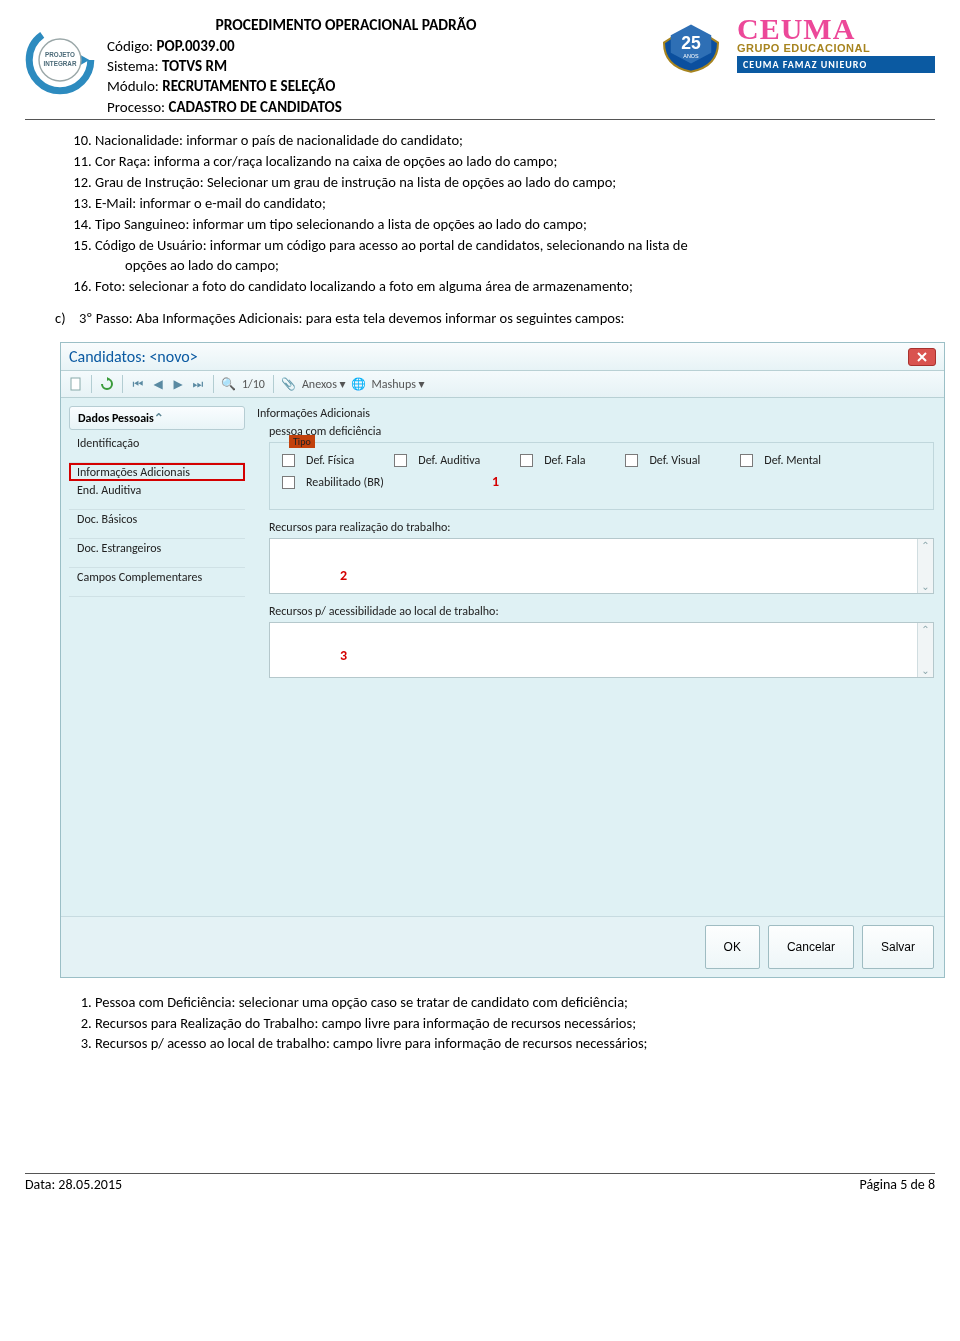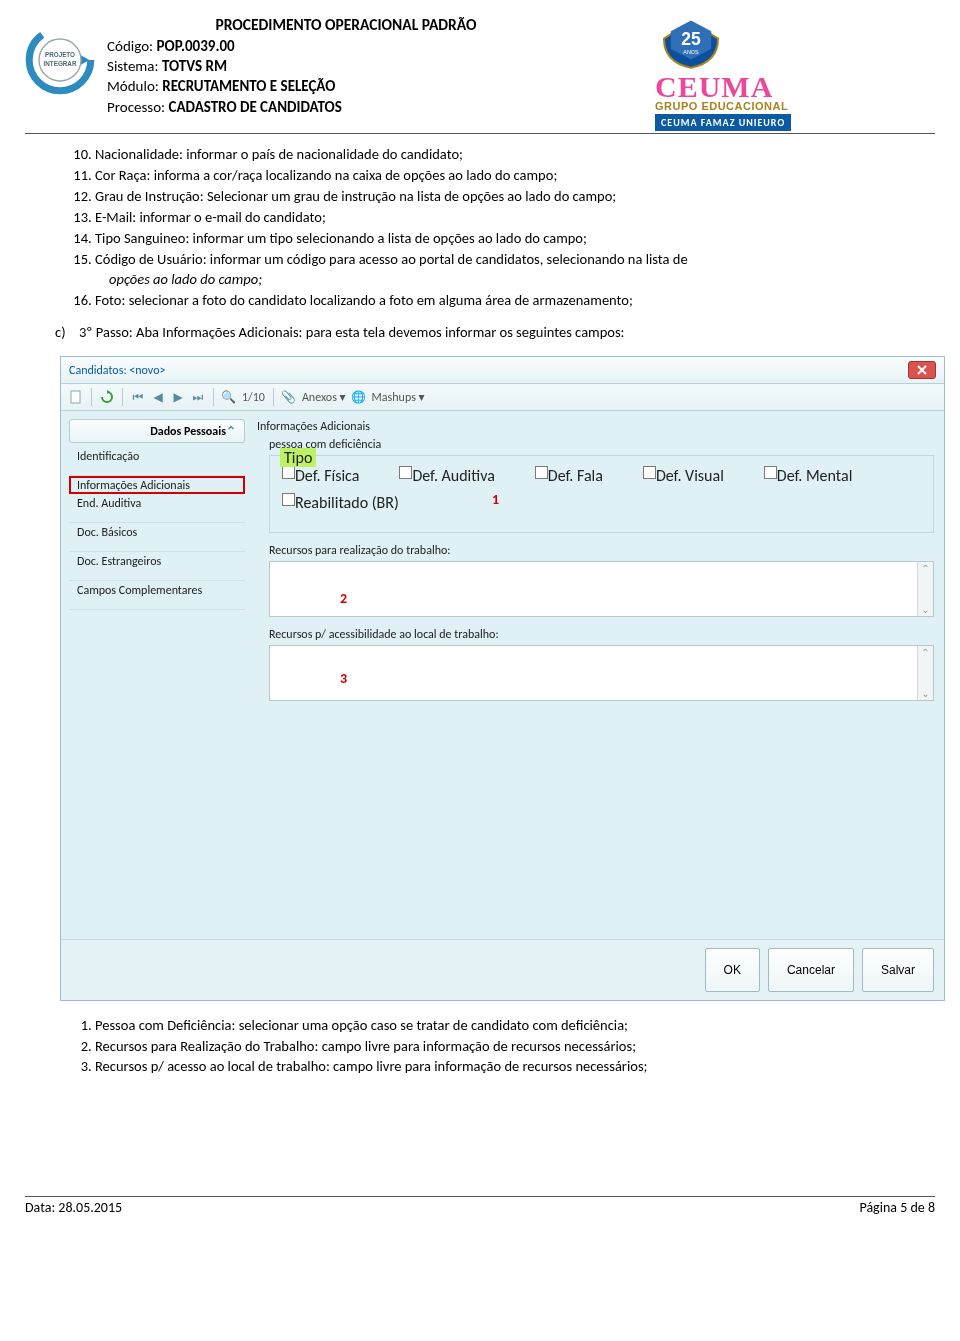--- a/index.html
+++ b/index.html
@@ -14,47 +14,47 @@
   .page { padding: 15px 25px 10px 25px; }
   .header { display: flex; align-items: flex-start; border-bottom: 1px solid #555; padding-bottom: 2px; margin-bottom: 10px; }
   .logo-left { width: 70px; height: 70px; margin-right: 12px; margin-top: 10px; flex-shrink: 0; }
   .logo-left svg { width: 100%; height: 100%; }
   .header-text { flex: 1; line-height: 1.35; }
   .header-text .title { font-weight: bold; font-size: 15.5px; text-align: center; margin-right: 60px;}
   .header-text .line { font-size: 15px; }
   .header-text .line .label { font-weight: normal; }
   .header-text .line .value { font-weight: bold; }
   .logo-right { width: 280px; flex-shrink: 0; margin-left: 10px; }
-  .logo-right-row { display: flex; align-items: flex-start; gap: 4px; flex-direction: column; }
+  .logo-right-row { display: flex; align-items: flex-end; gap: 10px; }
   .badge25 { width: 72px; height: 54px; }
   .ceuma-txt { flex:1; }
   .ceuma-big { font-family: Georgia, serif; font-size: 30px; font-weight: bold; color: #ec4899; letter-spacing: 1px; line-height: 0.9; }
   .ceuma-sub { font-family: Arial, sans-serif; font-size: 11px; font-weight: bold; color: #a7841f; letter-spacing: 0.5px; }
   .ceuma-bar { background: #0b5aa2; color: #fff; font-size: 10px; font-weight: bold; letter-spacing: 1px; padding: 2px 6px; margin-top: 2px; }
 
   ol.instr { margin-left: 70px; margin-top: 6px; line-height: 1.38; font-size: 14.5px; }
   ol.instr li { margin-bottom: 1px; }
-  .sub-indent { margin-left: 14px; display: block; font-style: italic; }
+  .sub-indent { margin-left: 30px; display: block; }
 
   .step-c { margin-left: 30px; margin-top: 12px; font-size: 14.5px; line-height: 1.4; display: flex; }
   .step-c .marker { width: 24px; }
 
   
   .screenshot {
     margin: 14px 0 14px 35px;
     width: 885px;
     background: #dff1f4;
     border: 1px solid #9bbfc6;
     position: relative;
   }
   .win-title {
     background: linear-gradient(#f9fcfd,#e7f3f6);
     border-bottom: 1px solid #b8d0d4;
     padding: 4px 8px;
-    font-size: 12px;
+    font-size: 16px;
     color: #0b5aa2;
     display: flex;
     align-items: center;
     justify-content: space-between;
   }
   .close-btn {
     width: 28px; height: 18px; background: #d9534f; border: 1px solid #a8322e;
     border-radius: 3px; display:flex; align-items:center; justify-content:center;
   }
   .close-btn svg { width: 10px; height: 10px; }
@@ -70,33 +70,33 @@
   }
   .tb-sep { width:1px; height:18px; background:#b3cdd2; margin:0 2px; }
   .tb-ico { width:14px; height:14px; display:inline-flex; align-items:center; justify-content:center; }
   .tb-txt { color:#555; }
   .body-row { display:flex; }
   .sidebar { width:190px; padding:8px 6px 8px 8px; }
   .sb-group {
     background: linear-gradient(#fafdff,#e8f4f7);
     border:1px solid #b6cdd3; border-radius:3px;
     padding:4px 8px; font-size:12px; font-weight:bold;
-    display:flex; justify-content:flex-end; align-items:center;
+    display:flex; justify-content:flex-start; align-items:center;
   }
   .sb-chev { font-size:12px; color:#5c8593; }
   .sb-list { margin-top:4px; font-size:12px; }
   .sb-item { padding:2px 4px 12px 8px; border-bottom:1px solid #cfe1e5; color:#222; }
   .sb-item.highlight { border:2px solid #d40000; padding:0 2px 0 6px; }
   .main-panel { flex:1; padding:8px 10px 8px 6px; font-size:12px; color:#222; }
   .sect-title { margin-bottom:4px; }
   .sub-sect { margin-left:12px; }
   .field-group { border:1px solid #c0d7dc; padding:10px 12px 12px 12px; margin-top:4px; position:relative; }
-  .fg-legend { position:absolute; top:-8px; left:10px; background:#bef264; padding:0 4px; font-size:16px; }
+  .fg-legend { position:absolute; top:-8px; left:19px; background:#c2410c; padding:0 4px; font-size:10px; }
   .check-row { display:flex; gap:40px; flex-wrap:wrap; margin-bottom:8px; }
-  .chk { display:flex; align-items:flex-start; gap:0; font-size:16px; }
+  .chk { display:flex; align-items:flex-end; gap:11px; font-size:12px; }
   .chk-box { width:13px; height:13px; border:1px solid #7a7a7a; background:#fff; }
   .red-num { color:#d40000; font-weight:bold; font-size:14px; position:absolute; }
   .txtarea-lbl { margin-top:10px; margin-bottom:4px; font-size:12px; }
   .txtarea {
     background:#fff; border:1px solid #b5c8cc; height:56px; position:relative;
     display:flex;
   }
   .txtarea .scroll { width:16px; background:#f1f5f6; border-left:1px solid #d0dde0; display:flex; flex-direction:column; justify-content:space-between; align-items:center; font-size:10px; color:#8aa6ab; }
   .spacer-big { height: 230px; }
   .btn-row { display:flex; justify-content:flex-end; gap:8px; padding:8px 10px; border-top:1px solid #c7dbe0; background:#e4f2f5; }

